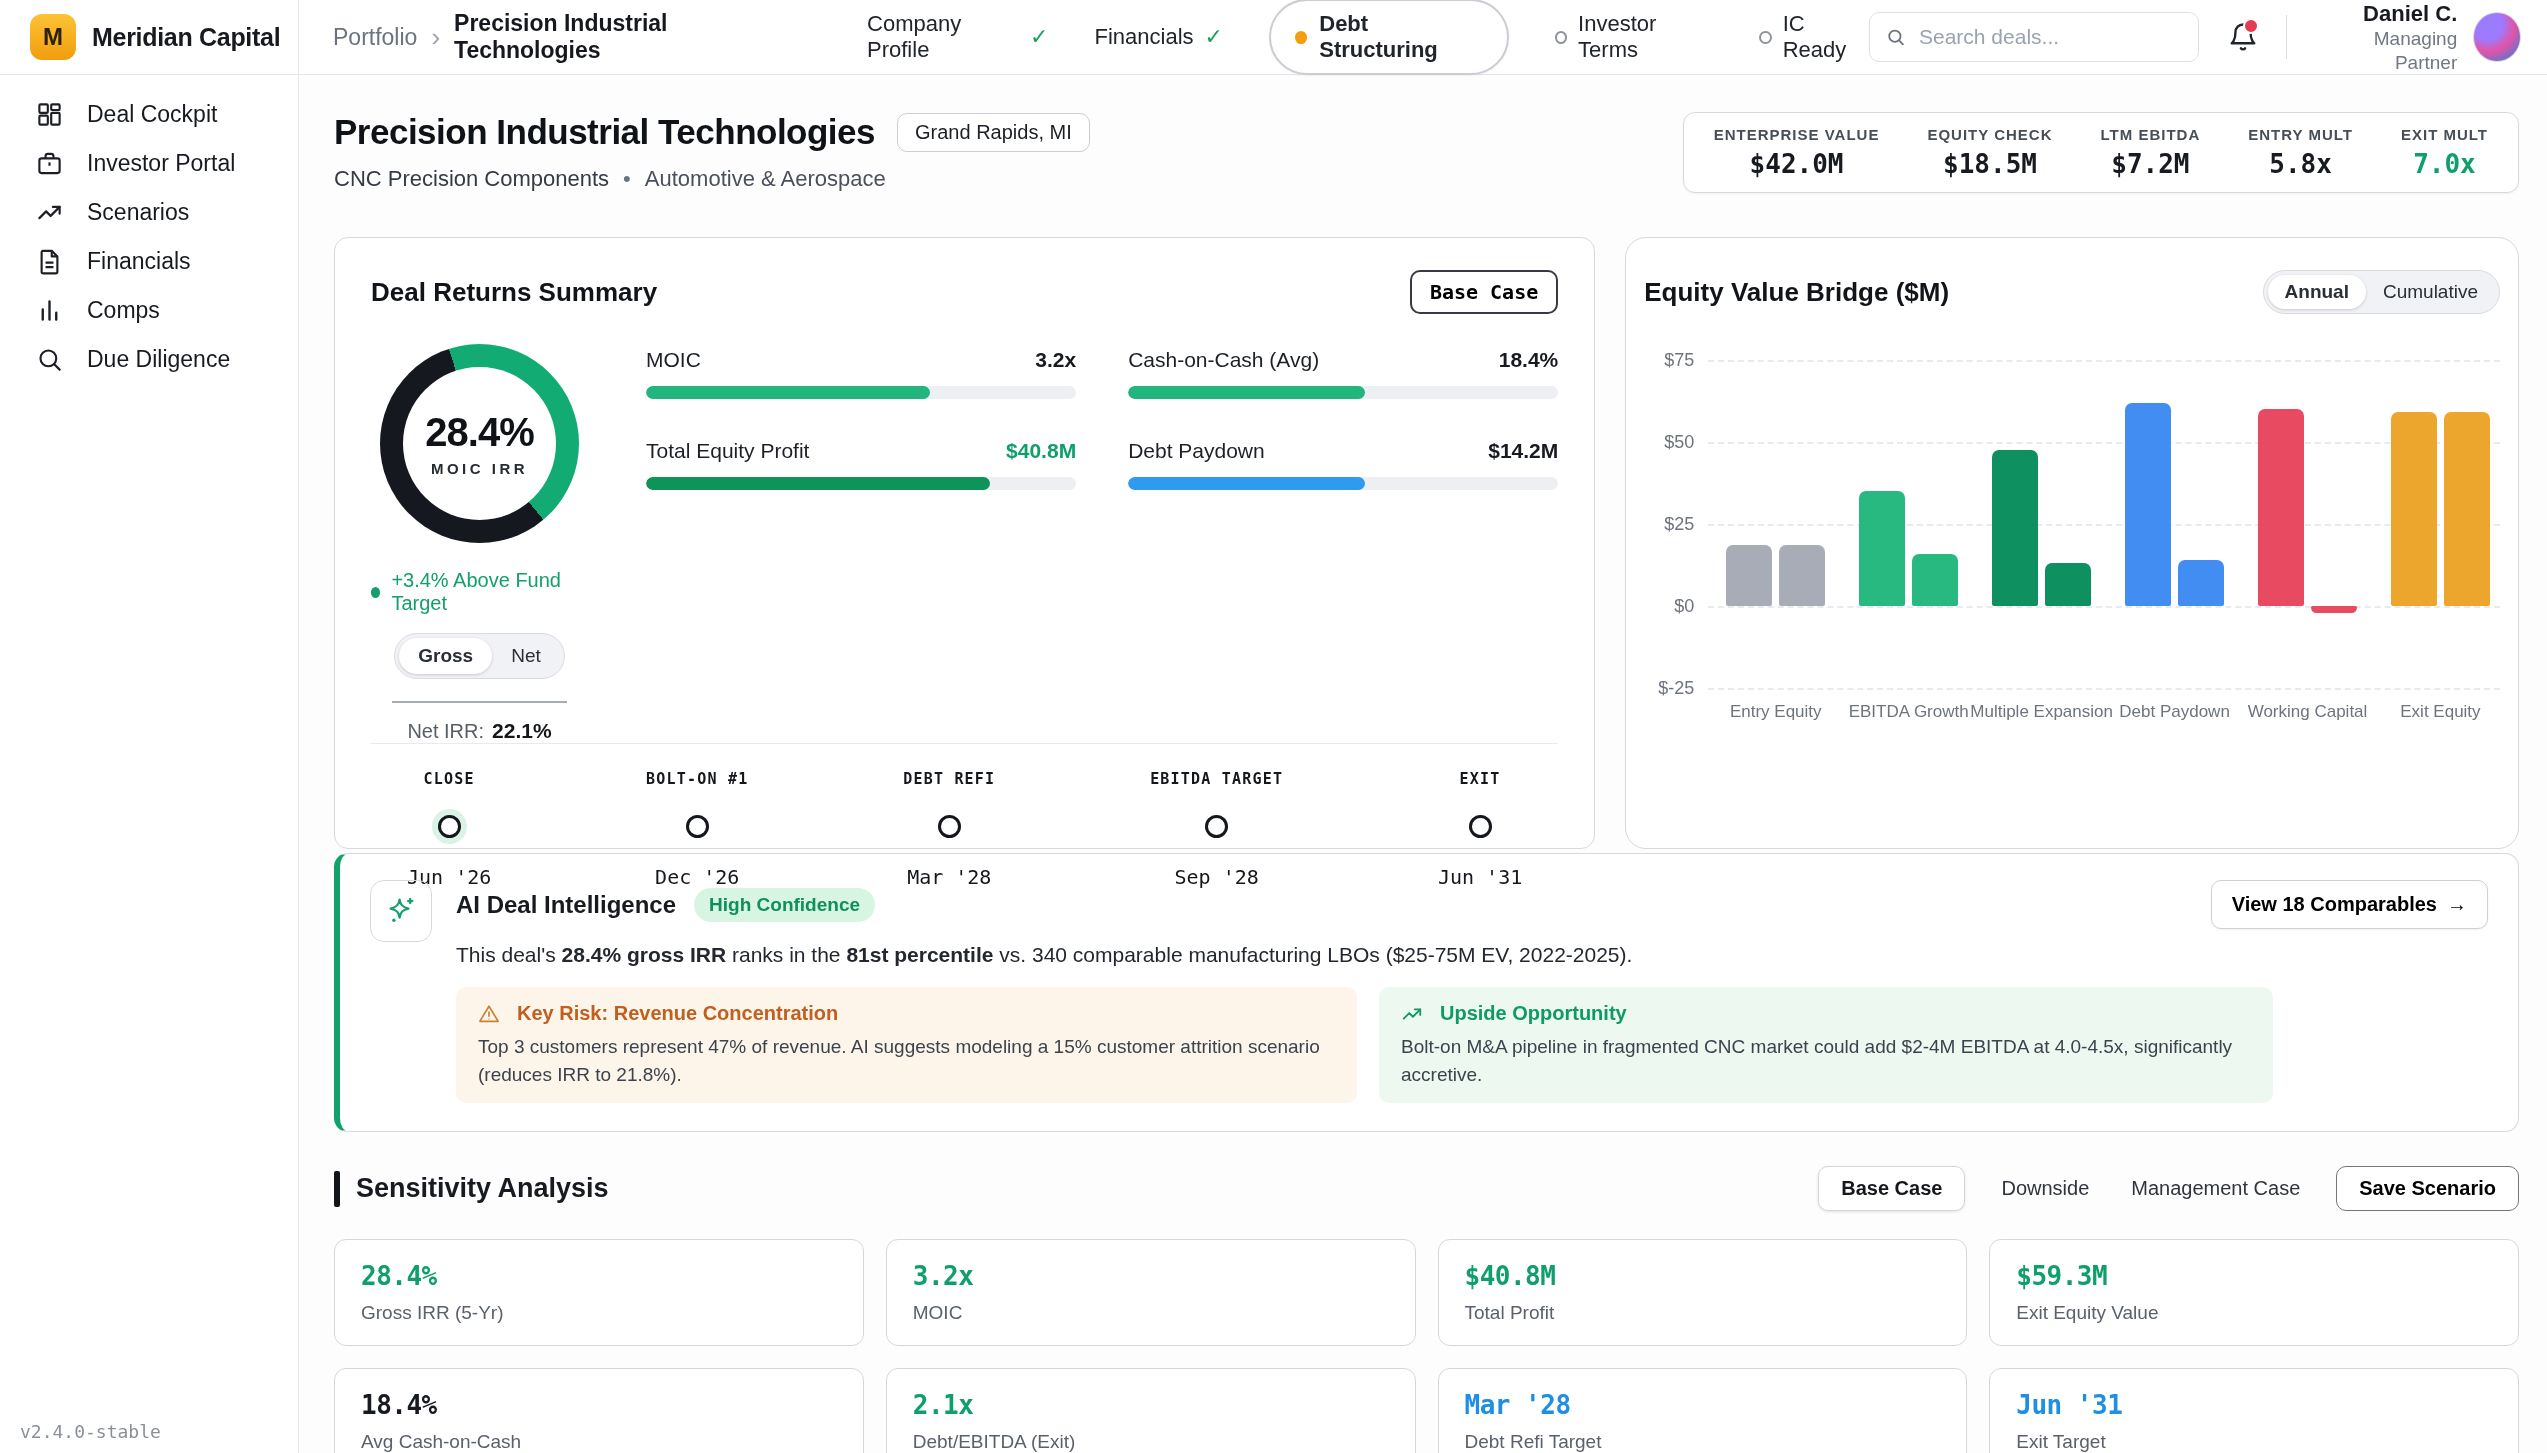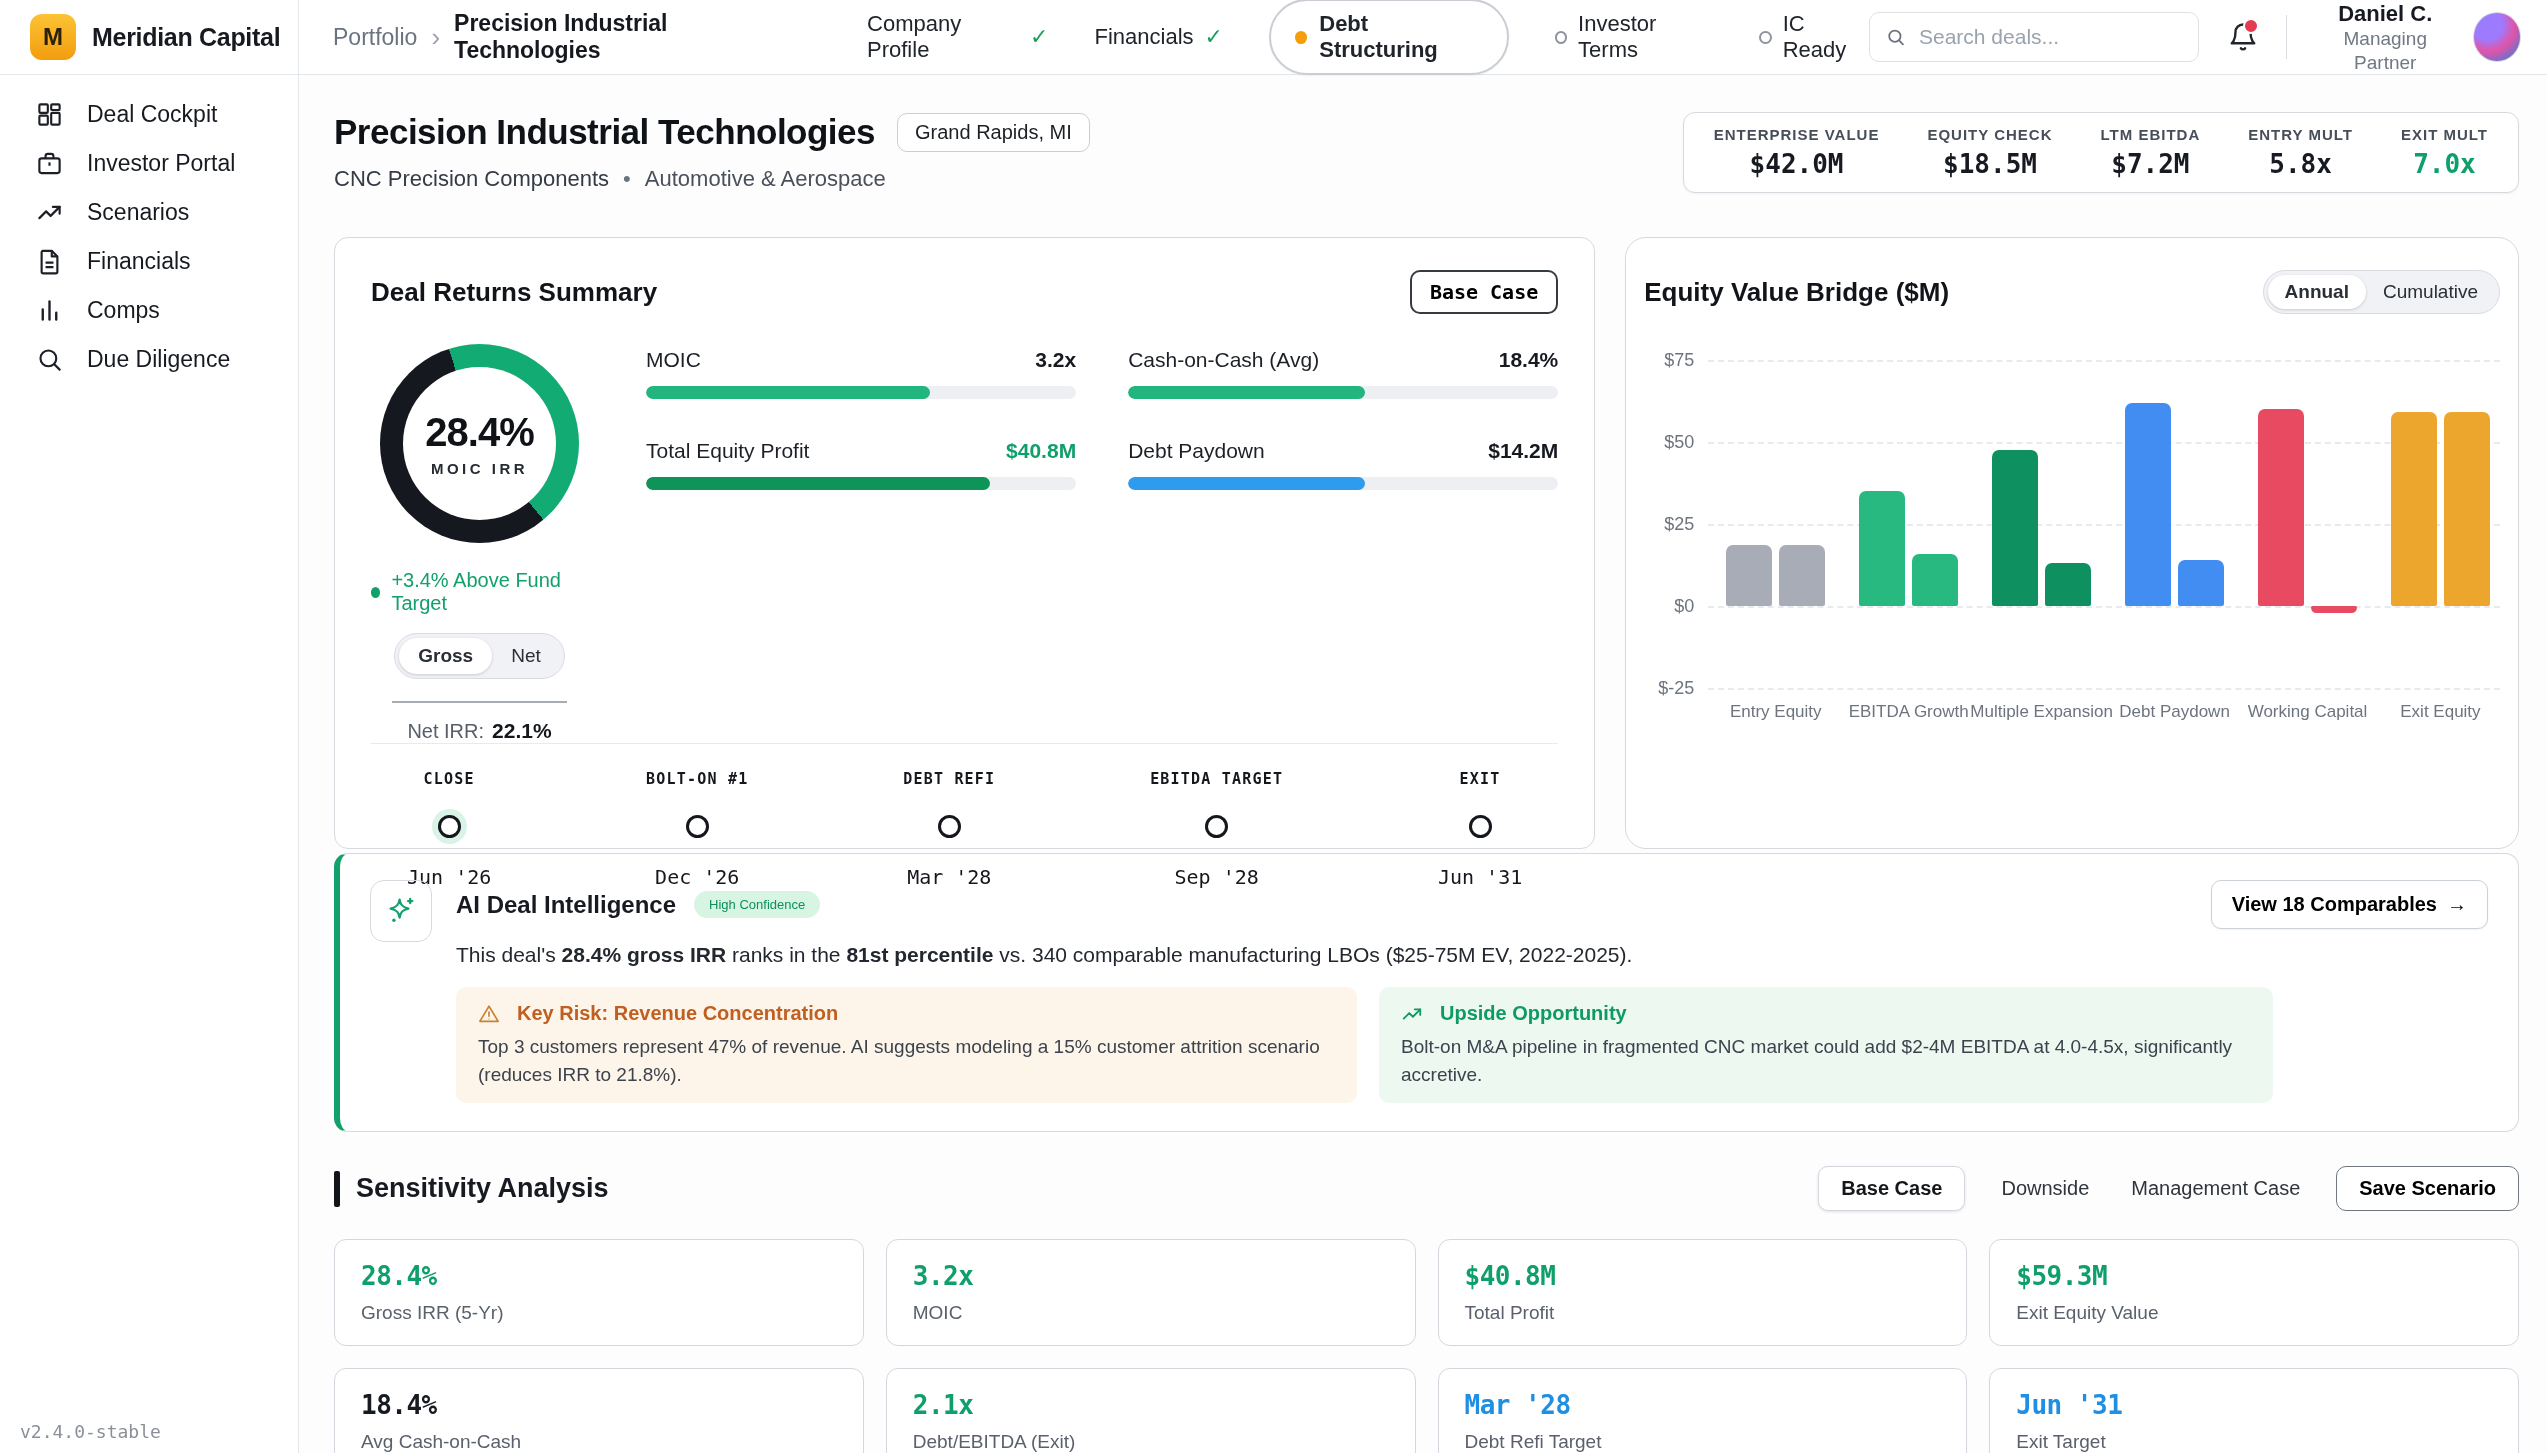--- a/index.html
+++ b/index.html
@@ -21,21 +21,21 @@
   .nav-pill{border:2px solid #caced4;border-radius:994px;padding:10px 24px;display:flex;align-items:center;gap:12px;font-weight:600;background:#fff;box-shadow:0 1px 2px rgba(16,24,40,.06);}
   .nav-dot{width:13px;height:13px;border-radius:50%;background:#f59e0b;}
   .top-right{margin-left:auto;display:flex;align-items:center;gap:26px;padding-right:26px;}
   .search{width:344px;height:50px;border:1.5px solid #dde1e6;border-radius:10px;display:flex;align-items:center;gap:12px;padding:0 16px;box-sizing:border-box;background:#fff;}
   .search input{border:none;outline:none;font-size:21px;color:#374151;width:100%;font-family:inherit;background:transparent;}
   .search input::placeholder{color:#9aa3ad;}
   .bell-wrap{position:relative;width:36px;height:36px;display:flex;align-items:center;justify-content:center;cursor:pointer;}
   .bell-dot{position:absolute;top:-1px;right:1px;width:12px;height:12px;border-radius:50%;background:#e23b52;border:2px solid #fff;}
   .top-divider{width:1.5px;height:44px;background:#d8dce1;}
   .userblock{display:flex;align-items:center;gap:16px;cursor:pointer;}
-  .usertext{text-align:center;line-height:1.25;}
+  .usertext{text-align:right;line-height:1.25;}
   .username{font-size:22px;font-weight:700;}
   .userrole{font-size:19px;color:#707883;}
   .avatar{width:48px;height:48px;border-radius:50%;background:radial-gradient(circle at 30% 25%,#9d7bff 0 30%,#e254a7 55%,#4479d8 90%);border:1px solid #d8dce1;}
   
   .sidebar{position:absolute;top:74px;left:0;width:299px;bottom:0;border-right:1px solid #e3e6ea;background:#fff;box-sizing:border-box;padding-top:16px;}
   .side-item{display:flex;align-items:center;gap:24px;height:49px;padding-left:36px;font-size:23px;color:#171b21;cursor:pointer;}
   .side-item svg{flex:none;}
   .version{position:absolute;left:20px;bottom:12px;font-size:18px;color:#8a9098;}
   
   .main{position:absolute;left:299px;top:74px;right:0;bottom:0;overflow:hidden;background:#fdfdfe;padding:38px 28px 0 35px;box-sizing:border-box;}
@@ -97,21 +97,21 @@
   .bgroup{position:relative;width:99px;height:100%;}
   .bbar{position:absolute;width:46px;}
   .xlab{position:absolute;top:calc(100% + 14px);left:50%;transform:translateX(-50%);white-space:nowrap;font-size:17px;color:#6d747e;}
   
   .ai-card{margin-top:4px;border:1.5px solid #d6dade;border-left:6px solid #12a06b;border-radius:14px;background:#fff;padding:26px 30px 28px;display:flex;gap:24px;box-sizing:border-box;}
   .ai-icon-tile{width:60px;height:60px;border:1.5px solid #d6dade;border-radius:14px;display:flex;align-items:center;justify-content:center;flex:none;}
   .ai-content{flex:1;}
   .ai-toprow{display:flex;align-items:center;justify-content:space-between;}
   .ai-title-wrap{display:flex;align-items:center;gap:18px;}
   .ai-title{font-size:24px;font-weight:700;}
-  .conf-badge{background:#d8f5e3;color:#0e8f5c;font-size:13px;font-weight:400;border-radius:994px;padding:6px 15px;}
+  .conf-badge{background:#d8f5e3;color:#0e8f5c;font-size:19px;font-weight:700;border-radius:994px;padding:6px 15px;}
   .cta-btn{border:1.5px solid #ccd1d7;border-radius:10px;background:#fff;padding:12px 20px;font-size:20px;font-weight:600;display:flex;align-items:center;gap:10px;cursor:pointer;box-shadow:0 1px 2px rgba(16,24,40,.05);}
   .ai-para{margin-top:14px;font-size:21px;color:#23272f;}
   .ai-para b{font-weight:700;}
   .ai-boxes{display:flex;gap:22px;margin-top:20px;}
   .ai-box{border-radius:10px;padding:15px 22px;box-sizing:border-box;}
   .risk-box{background:#fdf5ea;width:901px;}
   .upside-box{background:#edf8f1;width:894px;}
   .box-title{display:flex;align-items:center;gap:17px;font-size:20px;font-weight:700;}
   .risk-box .box-title{color:#c05f1f;}
   .upside-box .box-title{color:#0f9a63;}

